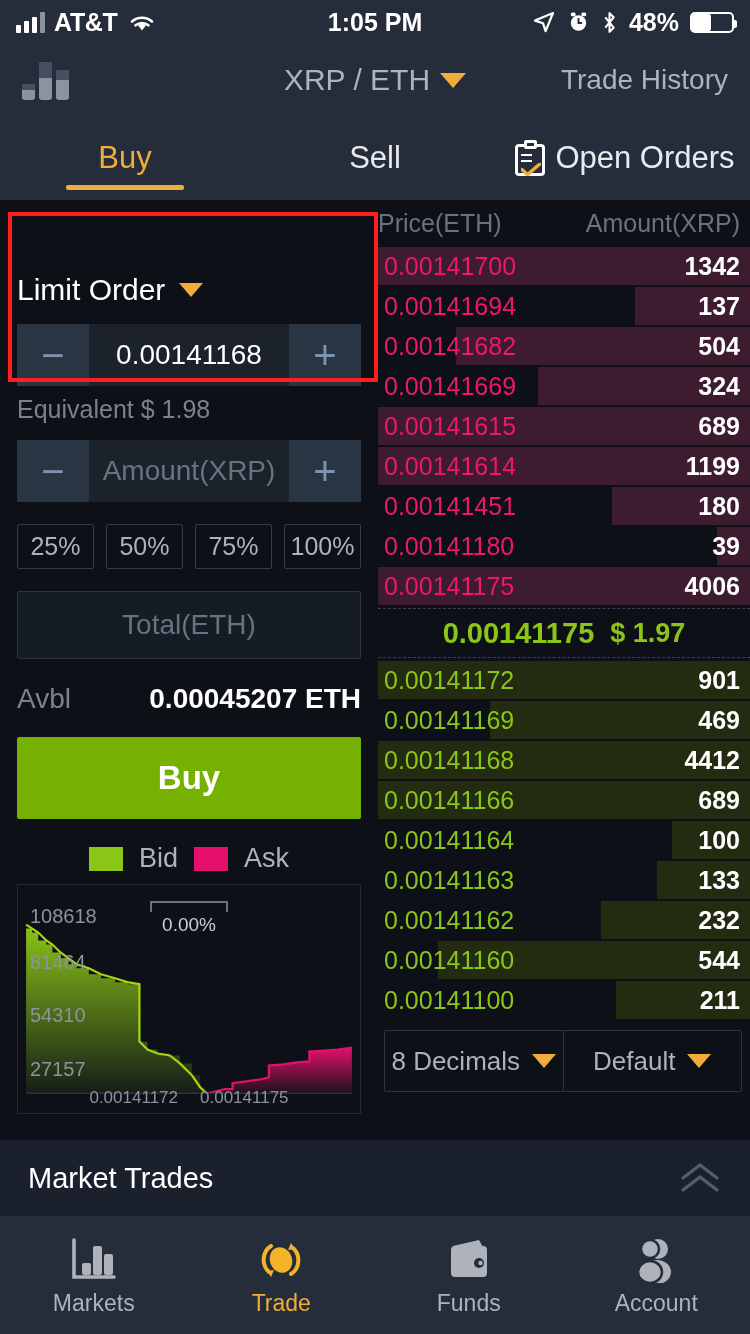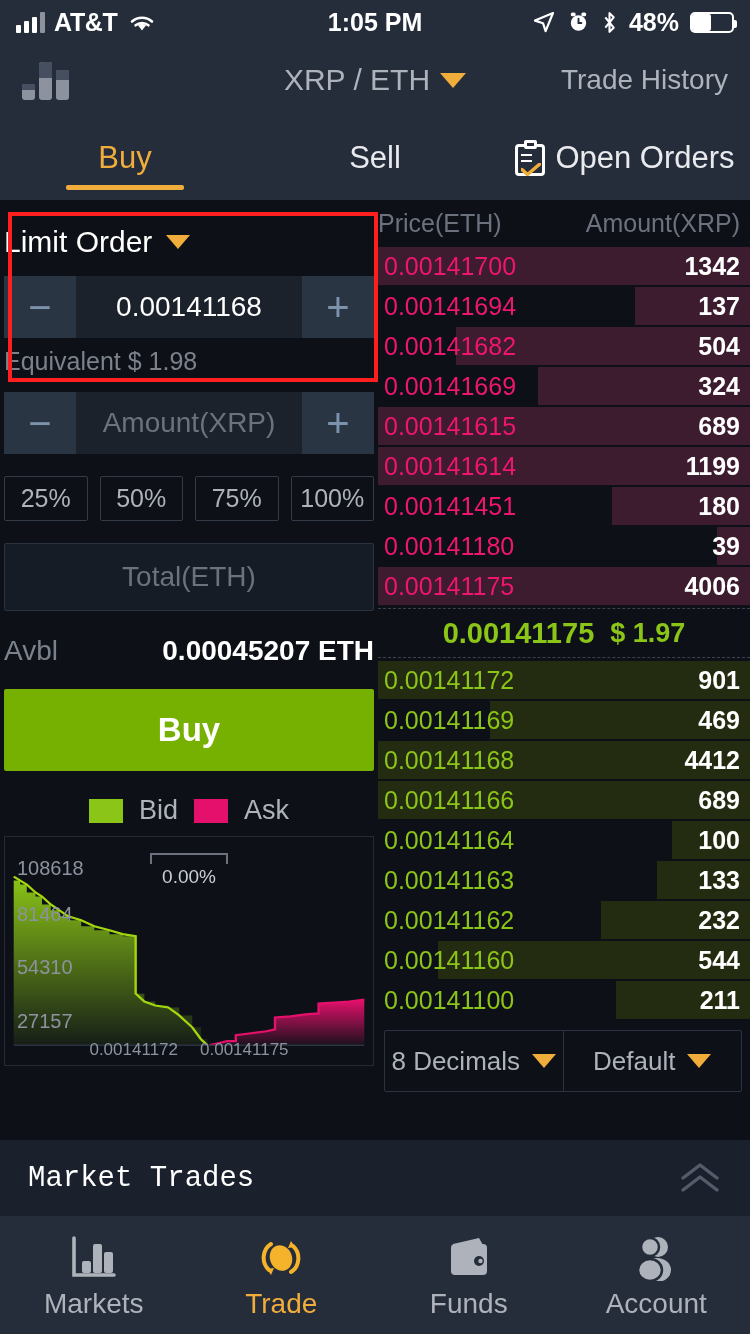--- a/index.html
+++ b/index.html
@@ -70,21 +70,21 @@
   .clipboard { width:30px; height:36px; position:relative; flex:0 0 auto; }
   .clipboard .body{ position:absolute; inset:4px 0 0 0; border:3px solid #fff; border-radius:4px; }
   .clipboard .clip{ position:absolute; top:0; left:9px; width:13px; height:9px;
     border:3px solid #fff; border-radius:2px; background:#252c3a; }
   .clipboard .ln{ position:absolute; left:6px; width:11px; height:2px; background:#fff; }
   .clipboard .ln.l1{ top:14px; } .clipboard .ln.l2{ top:20px; }
   .clipboard .tick{ position:absolute; left:6px; bottom:0px; width:20px; height:13px; }
 
   
   .main { display:flex; height:952px; background:#0d1117; }
-  .left { width:378px; padding:0 4px; position:relative; }
+  .left { width:378px; padding:0 17px; position:relative;margin-top:48px; }
   .right { width:372px; position:relative; }
 
   
   .ordertype { height:68px; display:flex; align-items:center; gap:14px; padding-top:16px;}
   .ordertype .lbl { font-size:30px; color:#ffffff; }
   .caret-sm { width:0;height:0;border-left:12px solid transparent;border-right:12px solid transparent;
     border-top:14px solid #f0ad3c; }
 
   .stepper { height:62px; display:flex; margin-top:8px; }
   .stepper .btn {
@@ -153,30 +153,30 @@
   .obselects { display:flex; margin:10px 8px 0 6px; border:1px solid #2b3340; border-radius:2px; height:62px;}
   .obsel { flex:1; display:flex; align-items:center; justify-content:center; gap:12px;
     font-size:26px; color:#aeb3bb; }
   .obsel + .obsel { border-left:1px solid #2b3340; }
 
   
   .mtrades {
     position:absolute; left:0; right:0; bottom:118px; height:76px;
     background:#1a212c; display:flex; align-items:center; padding:0 28px;
   }
-  .mtrades .t { font-size:29px; color:#ffffff;font-family:Liberation Mono, monospace; }
+  .mtrades .t { font-size:29px; color:#ffffff; }
   .chev { margin-left:auto; width:44px; height:34px; }
 
   
   .nav {
     position:absolute; left:0; right:0; bottom:0; height:118px;
     background:#252c3a; display:flex; align-items:center;
   }
   .navitem { flex:1; display:flex; flex-direction:column; align-items:center; gap:7px; }
-  .navitem .lb { font-size:28px; color:#aeb3bb; }
+  .navitem .lb { font-size:23px; color:#aeb3bb; }
   .navitem.active .lb { color:#f0ad3c; }
   .navico { height:50px; display:flex; align-items:flex-end; justify-content:center; }
 
   
   .annot {
     position:absolute; left:8px; top:212px; width:370px; height:170px;
     border:4px solid #ff1f1f; pointer-events:none; z-index:50;
   }
 </style>
 </head>

